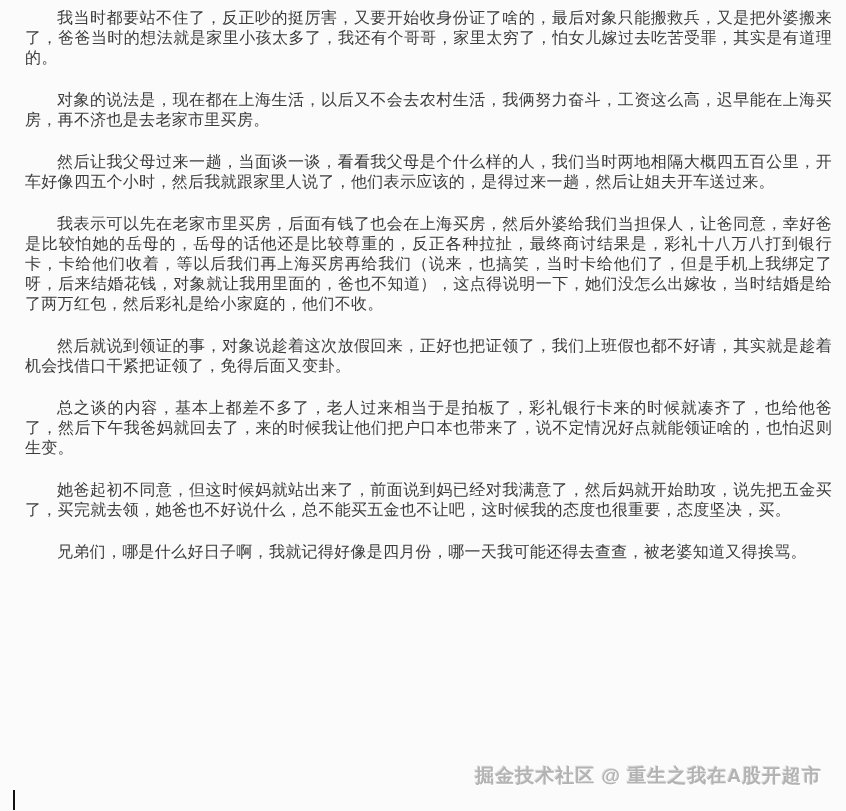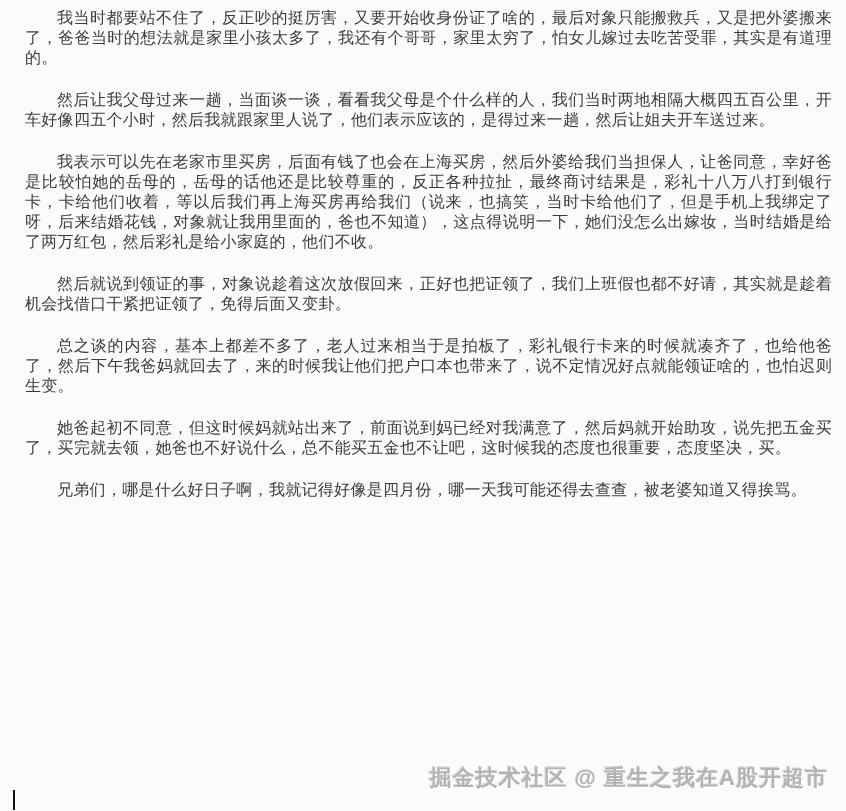--- a/index.html
+++ b/index.html
@@ -31,22 +31,22 @@
     letter-spacing: 0.3px;
     text-align: justify;
   }
   .article p {
     margin: 0 0 22px 0;
     text-indent: 2em;
   }
   .watermark {
     position: absolute;
     top: 763px;
-    right: 18px;
-    font-size: 22px;
+    right: 24px;
+    font-size: 19px;
     font-weight: bold;
     color: #b3b3b3;
     letter-spacing: 1px;
     text-shadow: 1px 1px 0 #ffffff, -1px -1px 0 rgba(120,120,120,0.25);
     white-space: nowrap;
   }
   .cursor {
     position: absolute;
     left: 13px;
     top: 790px;
@@ -54,20 +54,21 @@
     height: 20px;
     background: #111111;
   }
 </style>
 </head>
 <body>
 
 <div class="page">
   <div class="article" id="article">
       <p>我当时都要站不住了，反正吵的挺厉害，又要开始收身份证了啥的，最后对象只能搬救兵，又是把外婆搬来了，爸爸当时的想法就是家里小孩太多了，我还有个哥哥，家里太穷了，怕女儿嫁过去吃苦受罪，其实是有道理的。</p>
+      <p>对象的说法是，现在都在上海生活，以后又不会去农村生活，我俩努力奋斗，工资这么高，迟早能在上海买房，再不济也是去老家市里买房。</p>
       <p>然后让我父母过来一趟，当面谈一谈，看看我父母是个什么样的人，我们当时两地相隔大概四五百公里，开车好像四五个小时，然后我就跟家里人说了，他们表示应该的，是得过来一趟，然后让姐夫开车送过来。</p>
       <p>我表示可以先在老家市里买房，后面有钱了也会在上海买房，然后外婆给我们当担保人，让爸同意，幸好爸是比较怕她的岳母的，岳母的话他还是比较尊重的，反正各种拉扯，最终商讨结果是，彩礼十八万八打到银行卡，卡给他们收着，等以后我们再上海买房再给我们（说来，也搞笑，当时卡给他们了，但是手机上我绑定了呀，后来结婚花钱，对象就让我用里面的，爸也不知道），这点得说明一下，她们没怎么出嫁妆，当时结婚是给了两万红包，然后彩礼是给小家庭的，他们不收。</p>
       <p>然后就说到领证的事，对象说趁着这次放假回来，正好也把证领了，我们上班假也都不好请，其实就是趁着机会找借口干紧把证领了，免得后面又变卦。</p>
       <p>总之谈的内容，基本上都差不多了，老人过来相当于是拍板了，彩礼银行卡来的时候就凑齐了，也给他爸了，然后下午我爸妈就回去了，来的时候我让他们把户口本也带来了，说不定情况好点就能领证啥的，也怕迟则生变。</p>
       <p>她爸起初不同意，但这时候妈就站出来了，前面说到妈已经对我满意了，然后妈就开始助攻，说先把五金买了，买完就去领，她爸也不好说什么，总不能买五金也不让吧，这时候我的态度也很重要，态度坚决，买。</p>
       <p>兄弟们，哪是什么好日子啊，我就记得好像是四月份，哪一天我可能还得去查查，被老婆知道又得挨骂。</p>
     </div>
   <div class="watermark">掘金技术社区 @ 重生之我在A股开超市</div>
   <div class="cursor"></div>
 </div>

